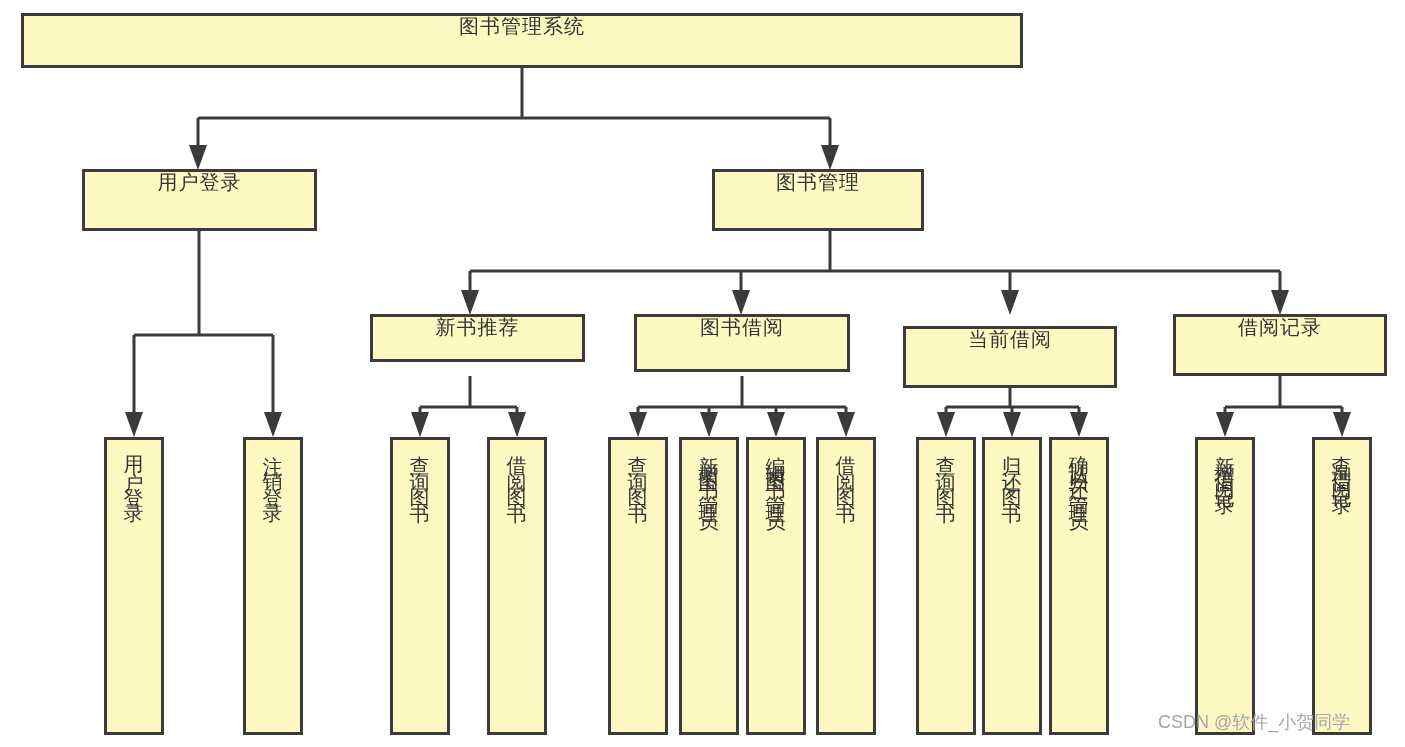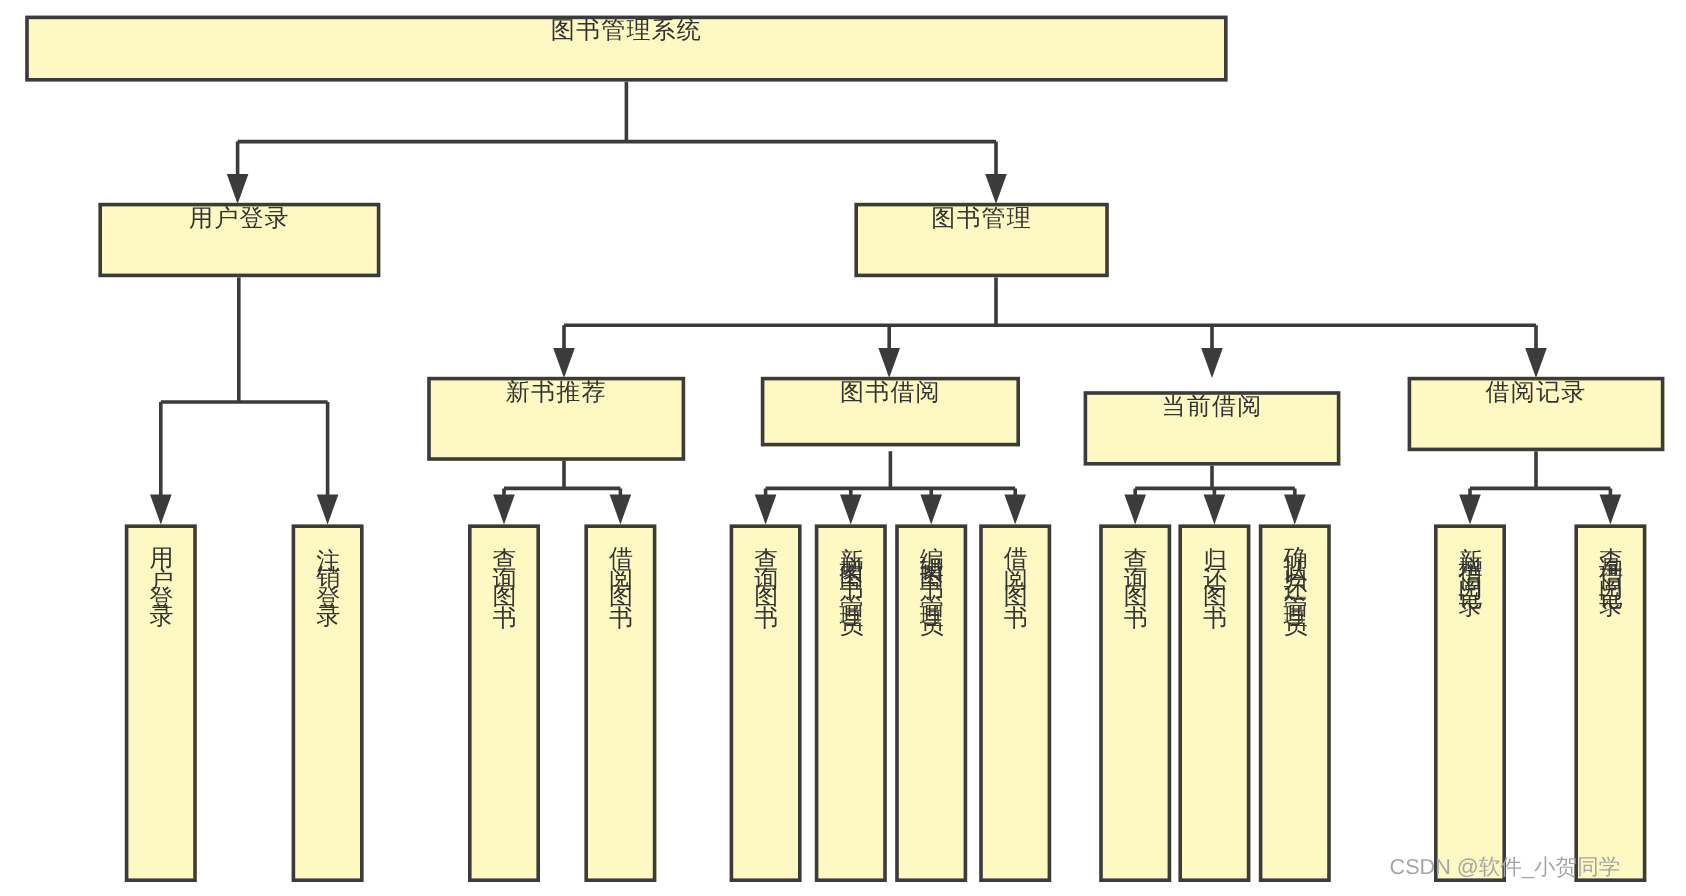--- a/index.html
+++ b/index.html
@@ -89,21 +89,21 @@
     <span class="label">图书管理系统</span>
   </div>
 
   <div class="node" style="left:82px;top:169px;width:235px;height:62px">
     <span class="label">用户登录</span>
   </div>
   <div class="node" style="left:712px;top:169px;width:212px;height:62px">
     <span class="label">图书管理</span>
   </div>
 
-  <div class="node" style="left:356px;top:314px;width:215px;height:70px">
+  <div class="node" style="left:370px;top:314px;width:215px;height:48px">
     <span class="label">新书推荐</span>
   </div>
   <div class="node" style="left:634px;top:314px;width:216px;height:58px">
     <span class="label">图书借阅</span>
   </div>
   <div class="node" style="left:903px;top:326px;width:214px;height:62px">
     <span class="label">当前借阅</span>
   </div>
   <div class="node" style="left:1173px;top:314px;width:214px;height:62px">
     <span class="label">借阅记录</span>

